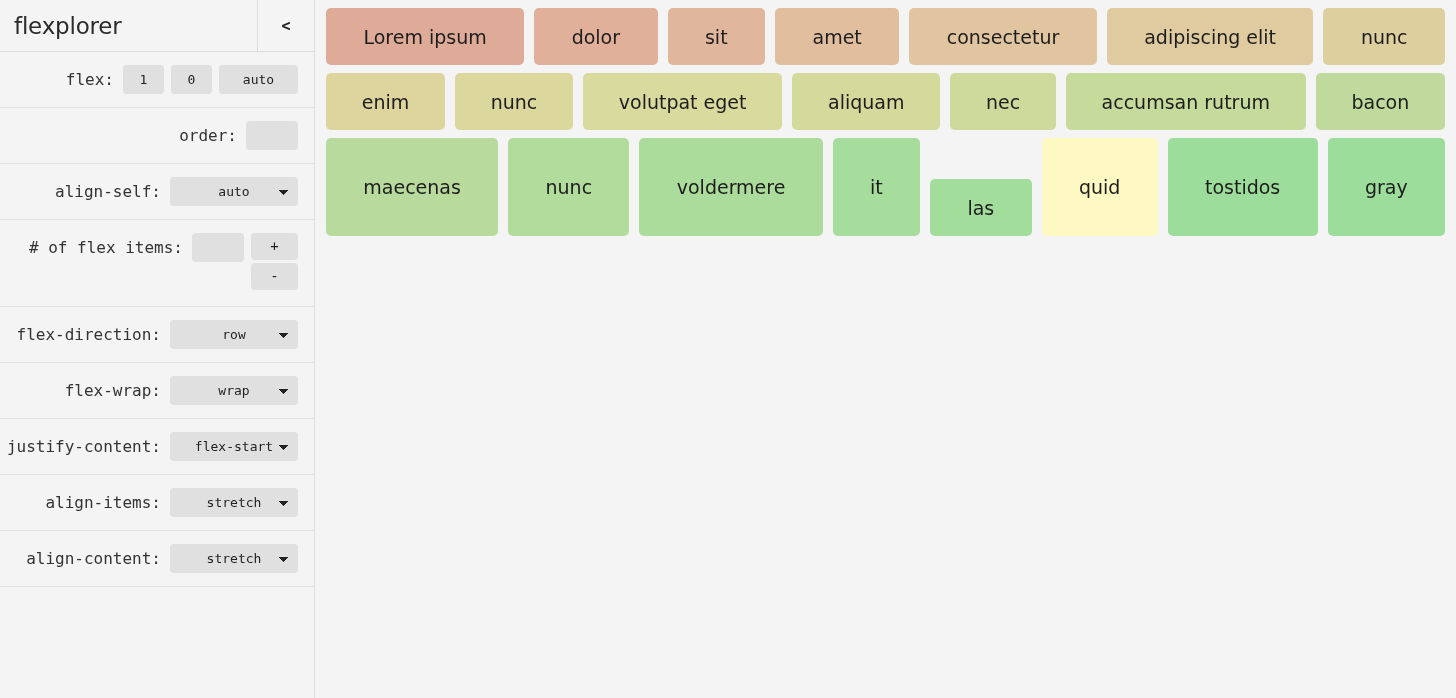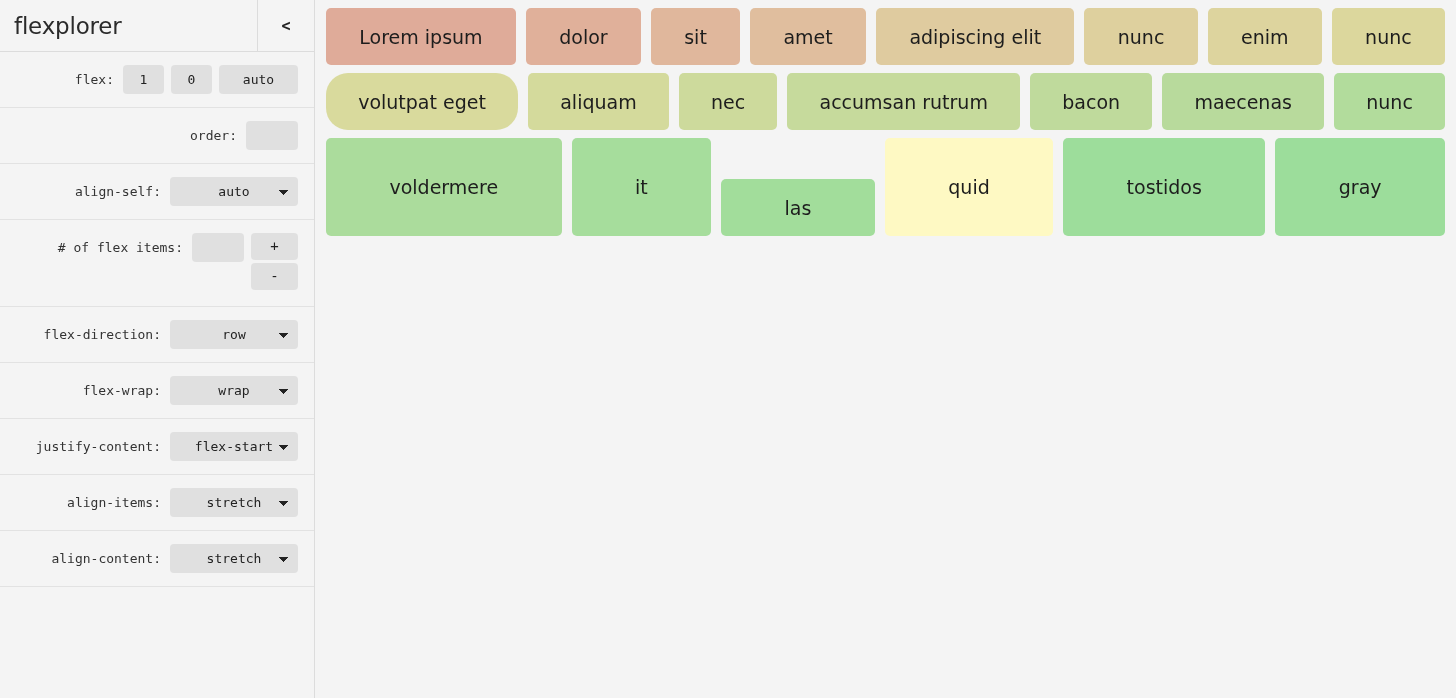--- a/index.html
+++ b/index.html
@@ -75,21 +75,21 @@
     padding: 13px 16px 13px 0;
     display: flex;
     align-items: flex-start;
     justify-content: flex-end;
     min-height: 55px;
   }
   .sb-row.tall { min-height: 87px; }
 
   .sb-label {
     font-family: "DejaVu Sans Mono", monospace;
-    font-size: 13px;
+    font-size: 16px;
     color: #333;
     line-height: 29px;
     padding-right: 9px;
     white-space: nowrap;
     text-align: right;
   }
 
   .ctl-group {
     display: flex;
     gap: 7px;
@@ -268,25 +268,26 @@
       </div>
 
   </aside>
 
   <main id="main">
     <div id="flex-container">
         <div class="flex-item" style="background: rgb(223, 171, 153);">Lorem ipsum</div>
         <div class="flex-item" style="background: rgb(224, 176, 154);">dolor</div>
         <div class="flex-item" style="background: rgb(224, 183, 156);">sit</div>
         <div class="flex-item" style="background: rgb(224, 190, 158);">amet</div>
+        <div class="flex-item" style="background: rgb(224, 197, 160);">consectetur</div>
         <div class="flex-item" style="background: rgb(223, 203, 159);">adipiscing elit</div>
         <div class="flex-item" style="background: rgb(222, 208, 158);">nunc</div>
         <div class="flex-item" style="background: rgb(221, 212, 158);">enim</div>
         <div class="flex-item" style="background: rgb(220, 215, 157);">nunc</div>
-        <div class="flex-item" style="background: rgb(217, 218, 157); border-radius: 22px;">volutpat eget</div>
+        <div class="flex-item" style="background: rgb(217, 218, 157);">volutpat eget</div>
         <div class="flex-item" style="background: rgb(212, 218, 156);">aliquam</div>
         <div class="flex-item" style="background: rgb(205, 218, 156);">nec</div>
         <div class="flex-item" style="background: rgb(198, 218, 156);">accumsan rutrum</div>
         <div class="flex-item" style="background: rgb(191, 218, 156);">bacon</div>
         <div class="flex-item" style="background: rgb(184, 218, 156);">maecenas</div>
         <div class="flex-item" style="background: rgb(178, 220, 156);">nunc</div>
         <div class="flex-item" style="background: rgb(171, 220, 156);">voldermere</div>
         <div class="flex-item" style="background: rgb(166, 221, 156);">it</div>
         <div class="flex-item" style="background: rgb(162, 221, 155); margin-top: 41px;">las</div>
         <div class="flex-item" style="background: #fef9c3;">quid</div>

